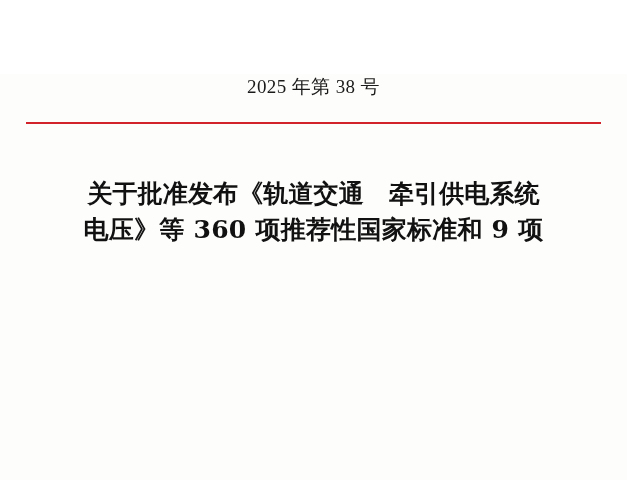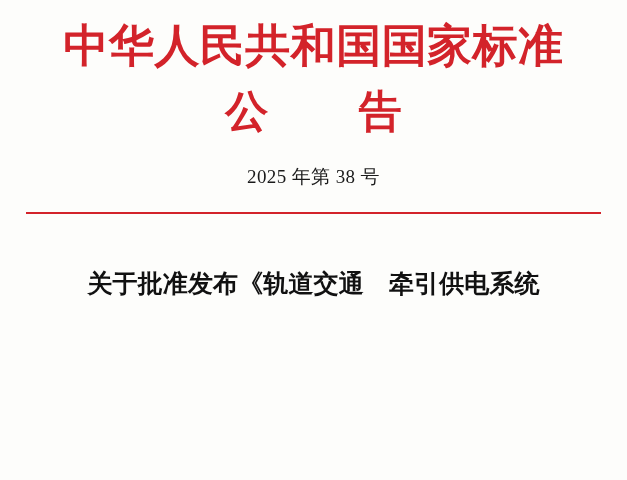--- a/index.html
+++ b/index.html
@@ -37,21 +37,21 @@
     font-size: 43px;
     line-height: 1.05;
     padding-top: 20px;
     letter-spacing: 0.55em;
     padding-left: 0.55em;
   }
   .issue-number {
     text-align: center;
     font-size: 19px;
     color: #1a1a1a;
-    margin-top: 30px;
+    margin-top: 74px;
     font-family: "Liberation Serif", serif;
     letter-spacing: 0.02em;
   }
   .rule {
     margin: 22px 26px 0 26px;
     height: 2px;
     background: #d3232a;
     border: none;
   }
   .title-block {
@@ -69,26 +69,23 @@
     white-space: nowrap;
   }
   .title-line.l1 { letter-spacing: 0.005em; margin-top: 31px; }
   .title-line.l3 { letter-spacing: 0.02em; }
 </style>
 </head>
 <body>
 
 <div class="page">
 
-  <div class="masthead">
-    <div class="masthead-line1">中华人民共和国国家标准</div>
-    <div class="masthead-line2">公　告</div>
-  </div>
 
   <div class="issue-number">2025 年第 38 号</div>
 
   <hr class="rule">
 
   <div class="title-block">
     <span class="title-line l1">关于批准发布《轨道交通　牵引供电系统</span>
+    <span class="title-line l2">电压》等 360 项推荐性国家标准和 9 项</span>
   </div>
 
 </div>
 
 </body></html>

